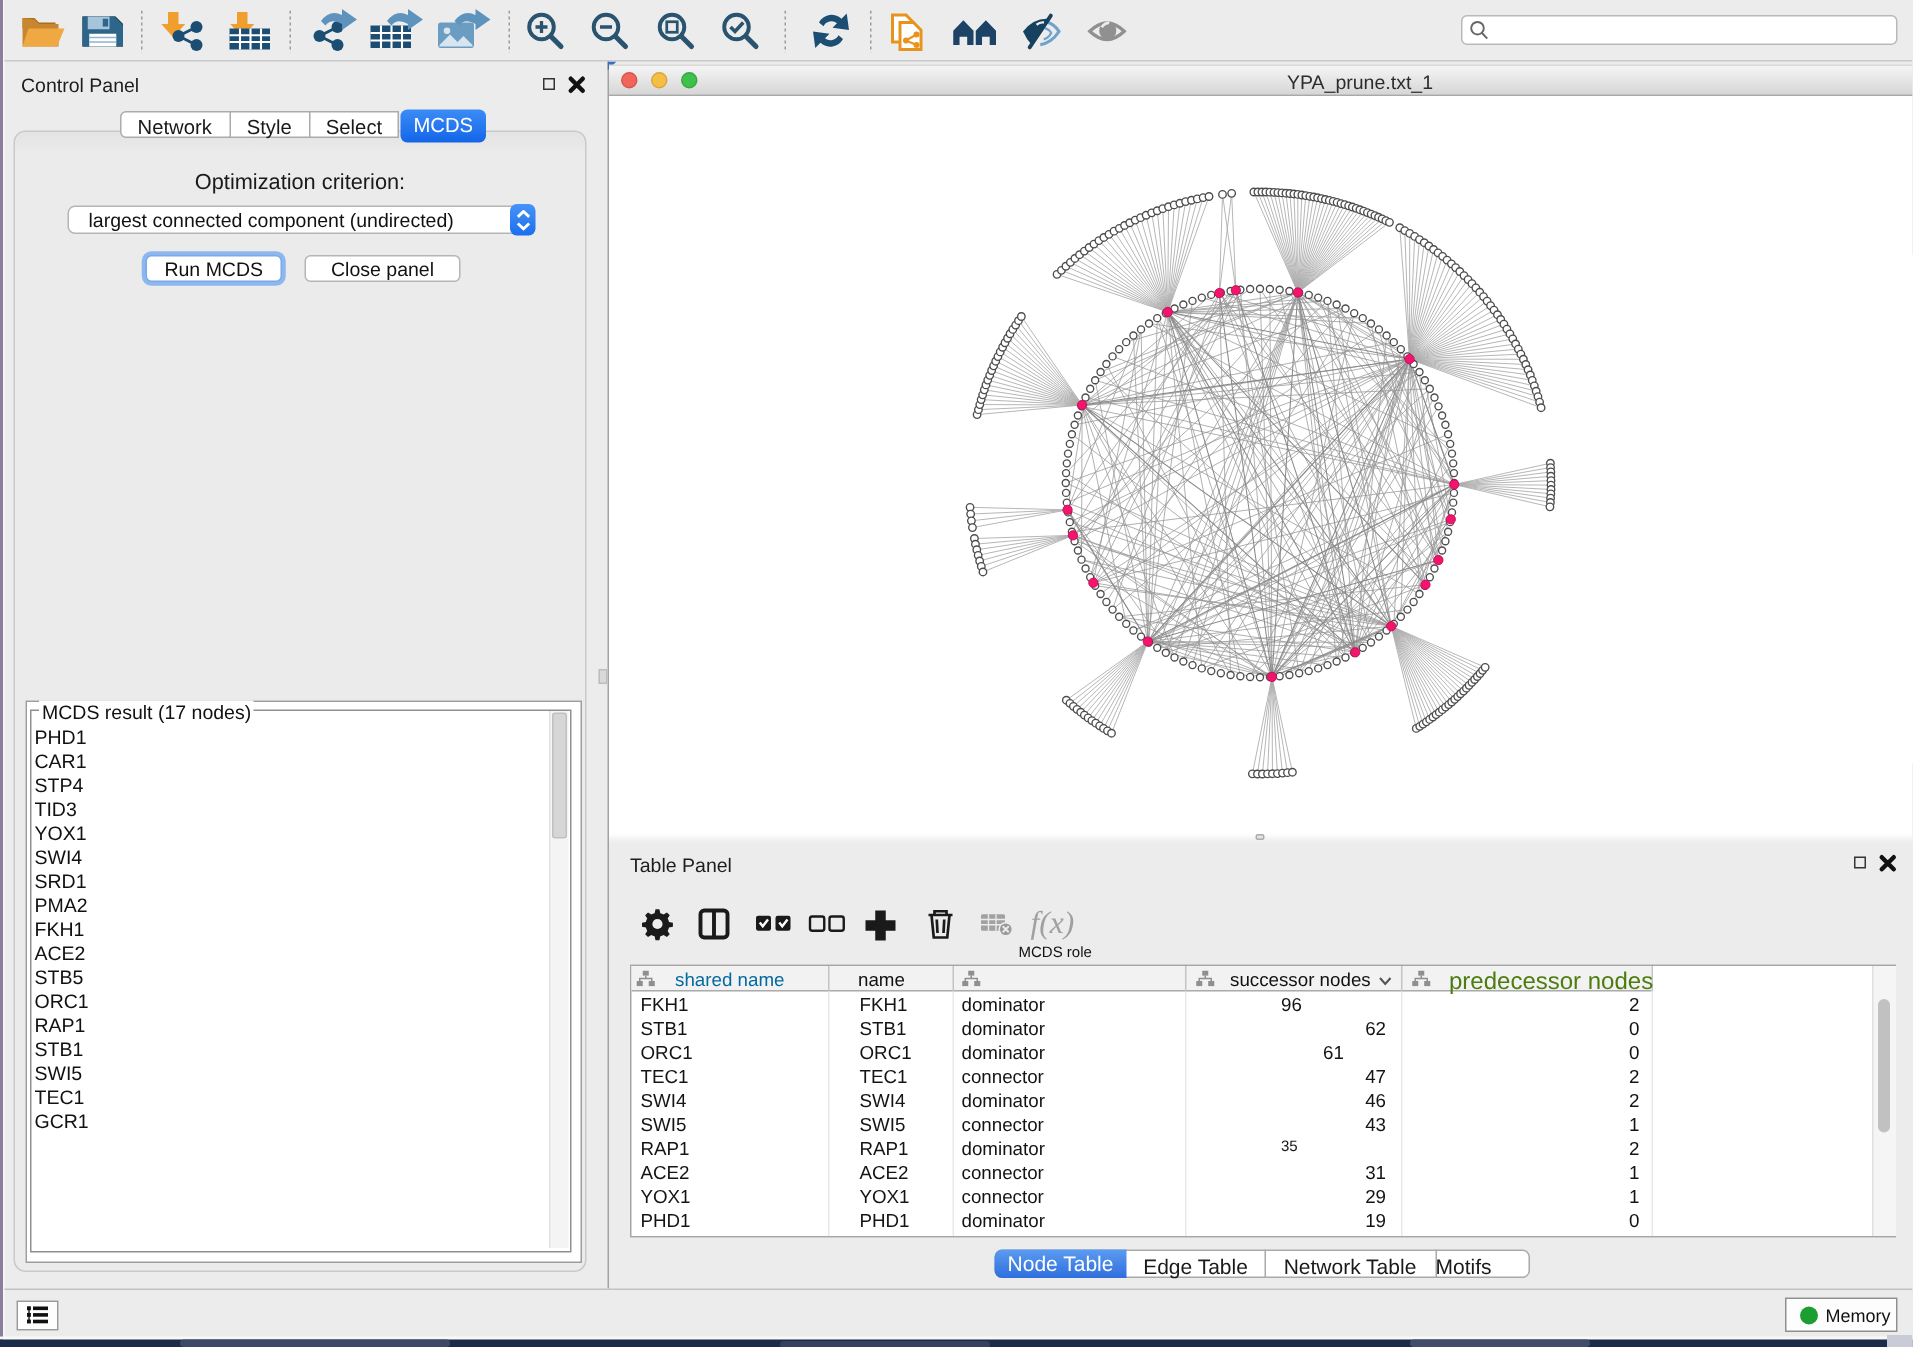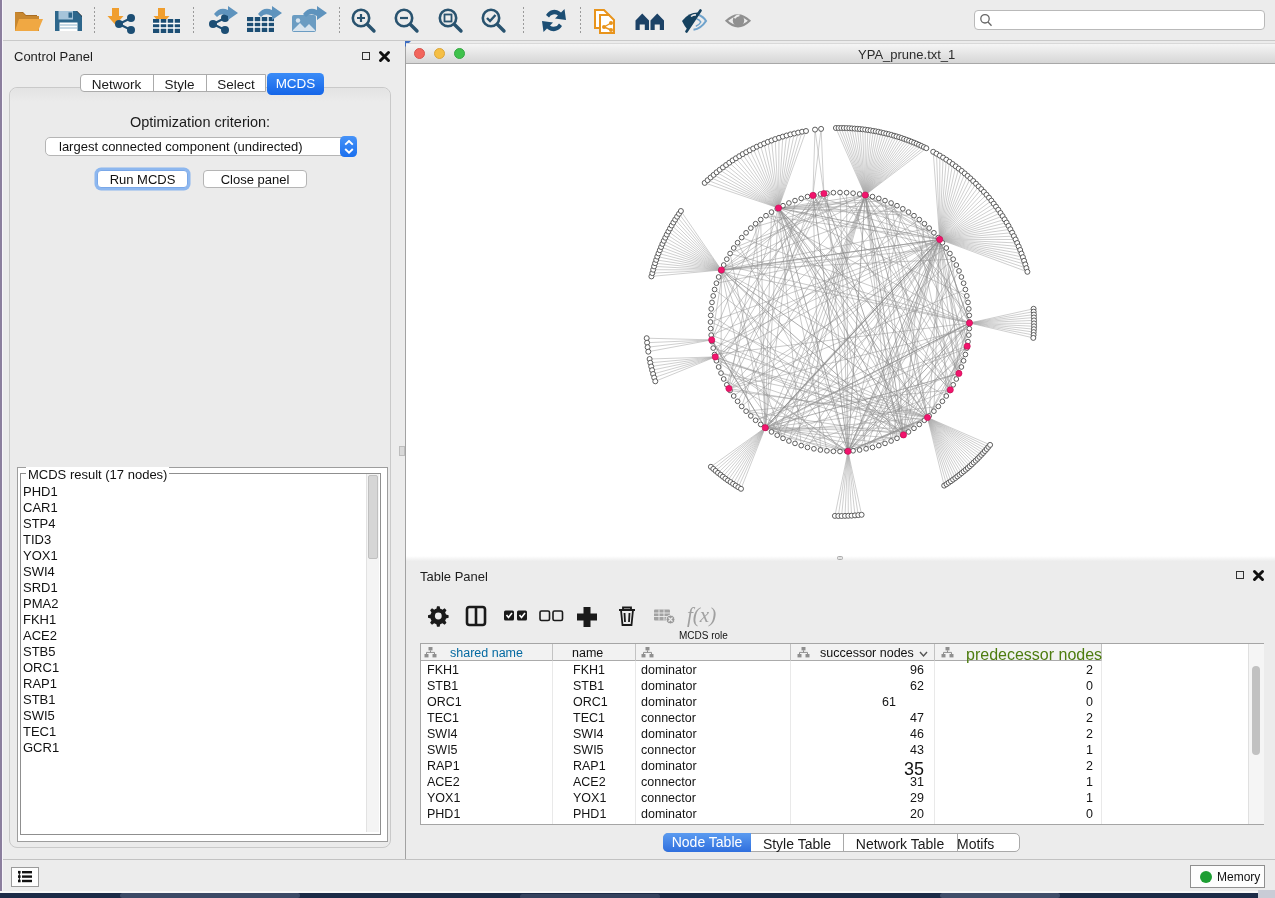--- a/index.html
+++ b/index.html
@@ -620,21 +620,21 @@
 <div class="abs txt" style="left:572px;top:646px;font-size:12.5px;color:#111">name</div>
 <div class="abs txt" style="left:679px;top:630px;font-size:10px;color:#111">MCDS role</div>
 <div class="abs txt" style="left:820px;top:646px;font-size:12.5px;color:#111">successor nodes</div>
 <svg class="abs" style="left:918px;top:650px" width="11" height="8" viewBox="0 0 11 8">
     <path d="M2 2 L5.5 6 L9 2" fill="none" stroke="#555" stroke-width="1.4"></path>
   </svg>
 <div class="abs txt" style="left:966px;top:646px;font-size:16px;color:#4d7c0f">predecessor nodes</div>
 <div class="abs txt" style="left:427px;top:663px;font-size:12.5px;color:#141414">FKH1</div>
 <div class="abs txt" style="left:573px;top:663px;font-size:12.5px;color:#141414">FKH1</div>
 <div class="abs txt" style="left:641px;top:663px;font-size:12.5px;color:#141414">dominator</div>
-<div class="abs txt" style="left:854px;top:663px;width:70px;text-align:right;font-size:12.5px;color:#141414">96</div>
+<div class="abs txt" style="left:854px;top:663px;width:70px;text-align:left;font-size:12.5px;color:#141414">96</div>
 <div class="abs txt" style="left:1023px;top:663px;width:70px;text-align:right;font-size:12.5px;color:#141414">2</div>
 <div class="abs txt" style="left:427px;top:679px;font-size:12.5px;color:#141414">STB1</div>
 <div class="abs txt" style="left:573px;top:679px;font-size:12.5px;color:#141414">STB1</div>
 <div class="abs txt" style="left:641px;top:679px;font-size:12.5px;color:#141414">dominator</div>
 <div class="abs txt" style="left:854px;top:679px;width:70px;text-align:right;font-size:12.5px;color:#141414">62</div>
 <div class="abs txt" style="left:1023px;top:679px;width:70px;text-align:right;font-size:12.5px;color:#141414">0</div>
 <div class="abs txt" style="left:427px;top:695px;font-size:12.5px;color:#141414">ORC1</div>
 <div class="abs txt" style="left:573px;top:695px;font-size:12.5px;color:#141414">ORC1</div>
 <div class="abs txt" style="left:641px;top:695px;font-size:12.5px;color:#141414">dominator</div>
 <div class="abs txt" style="left:854px;top:695px;width:70px;text-align:center;font-size:12.5px;color:#141414">61</div>
@@ -650,44 +650,44 @@
 <div class="abs txt" style="left:854px;top:727px;width:70px;text-align:right;font-size:12.5px;color:#141414">46</div>
 <div class="abs txt" style="left:1023px;top:727px;width:70px;text-align:right;font-size:12.5px;color:#141414">2</div>
 <div class="abs txt" style="left:427px;top:743px;font-size:12.5px;color:#141414">SWI5</div>
 <div class="abs txt" style="left:573px;top:743px;font-size:12.5px;color:#141414">SWI5</div>
 <div class="abs txt" style="left:641px;top:743px;font-size:12.5px;color:#141414">connector</div>
 <div class="abs txt" style="left:854px;top:743px;width:70px;text-align:right;font-size:12.5px;color:#141414">43</div>
 <div class="abs txt" style="left:1023px;top:743px;width:70px;text-align:right;font-size:12.5px;color:#141414">1</div>
 <div class="abs txt" style="left:427px;top:759px;font-size:12.5px;color:#141414">RAP1</div>
 <div class="abs txt" style="left:573px;top:759px;font-size:12.5px;color:#141414">RAP1</div>
 <div class="abs txt" style="left:641px;top:759px;font-size:12.5px;color:#141414">dominator</div>
-<div class="abs txt" style="left:854px;top:759px;width:70px;text-align:right;font-size:18px;color:#141414">35</div>
+<div class="abs txt" style="left:854px;top:759px;width:70px;text-align:left;font-size:10px;color:#141414">35</div>
 <div class="abs txt" style="left:1023px;top:759px;width:70px;text-align:right;font-size:12.5px;color:#141414">2</div>
 <div class="abs txt" style="left:427px;top:775px;font-size:12.5px;color:#141414">ACE2</div>
 <div class="abs txt" style="left:573px;top:775px;font-size:12.5px;color:#141414">ACE2</div>
 <div class="abs txt" style="left:641px;top:775px;font-size:12.5px;color:#141414">connector</div>
 <div class="abs txt" style="left:854px;top:775px;width:70px;text-align:right;font-size:12.5px;color:#141414">31</div>
 <div class="abs txt" style="left:1023px;top:775px;width:70px;text-align:right;font-size:12.5px;color:#141414">1</div>
 <div class="abs txt" style="left:427px;top:791px;font-size:12.5px;color:#141414">YOX1</div>
 <div class="abs txt" style="left:573px;top:791px;font-size:12.5px;color:#141414">YOX1</div>
 <div class="abs txt" style="left:641px;top:791px;font-size:12.5px;color:#141414">connector</div>
 <div class="abs txt" style="left:854px;top:791px;width:70px;text-align:right;font-size:12.5px;color:#141414">29</div>
 <div class="abs txt" style="left:1023px;top:791px;width:70px;text-align:right;font-size:12.5px;color:#141414">1</div>
 <div class="abs txt" style="left:427px;top:807px;font-size:12.5px;color:#141414">PHD1</div>
 <div class="abs txt" style="left:573px;top:807px;font-size:12.5px;color:#141414">PHD1</div>
 <div class="abs txt" style="left:641px;top:807px;font-size:12.5px;color:#141414">dominator</div>
-<div class="abs txt" style="left:854px;top:807px;width:70px;text-align:right;font-size:12.5px;color:#141414">20</div>
+<div class="abs txt" style="left:854px;top:807px;width:70px;text-align:right;font-size:12.5px;color:#141414">19</div>
 <div class="abs txt" style="left:1023px;top:807px;width:70px;text-align:right;font-size:12.5px;color:#141414">0</div>
 <div class="abs" style="left:1248px;top:644px;width:16px;height:180px;background:#f5f5f5;border-left:1px solid #e0e0e0"></div>
 <div class="abs" style="left:1251.5px;top:666px;width:8px;height:89px;background:#c1c1c1;border-radius:4px"></div>
 <div class="abs" style="left:663px;top:833px;width:357px;height:19px;background:#fff;border:1px solid #a9a9a9;border-radius:5px"></div>
 <div class="abs txt" style="left:663px;top:833px;width:88px;height:19px;background:linear-gradient(#5b9bf0,#2f6fde);border-radius:5px 0 0 5px;text-align:center;font-size:14px;line-height:19px;color:#fff">Node Table</div>
 <div class="abs" style="left:843px;top:833px;width:1px;height:19px;background:#a9a9a9"></div>
 <div class="abs" style="left:957px;top:833px;width:1px;height:19px;background:#a9a9a9"></div>
-<div class="abs txt" style="left:751px;top:836px;width:92px;text-align:center;font-size:14px;color:#1a1a1a">Style Table</div>
+<div class="abs txt" style="left:751px;top:836px;width:92px;text-align:center;font-size:14px;color:#1a1a1a">Edge Table</div>
 <div class="abs txt" style="left:843px;top:836px;width:114px;text-align:center;font-size:14px;color:#1a1a1a">Network Table</div>
 <div class="abs txt" style="left:957px;top:836px;width:63px;text-align:left;font-size:14px;color:#1a1a1a">Motifs</div>
 <div class="abs" style="left:3px;top:859px;width:1272px;height:1px;background:#c2c2c2"></div>
 <div class="abs" style="left:11px;top:867px;width:28px;height:20px;background:#fdfdfd;border:1px solid #9a9a9a"></div>
 <svg class="abs" style="left:17px;top:870px" width="16" height="14" viewBox="0 0 16 14">
 <g fill="#111">
       <rect x="5" y="1" width="10" height="2.4"></rect>
       <rect x="5" y="5.4" width="10" height="2.4"></rect>
       <rect x="5" y="9.8" width="10" height="2.4"></rect>
 <rect x="1" y="0.9" width="2.6" height="2.6"></rect>

